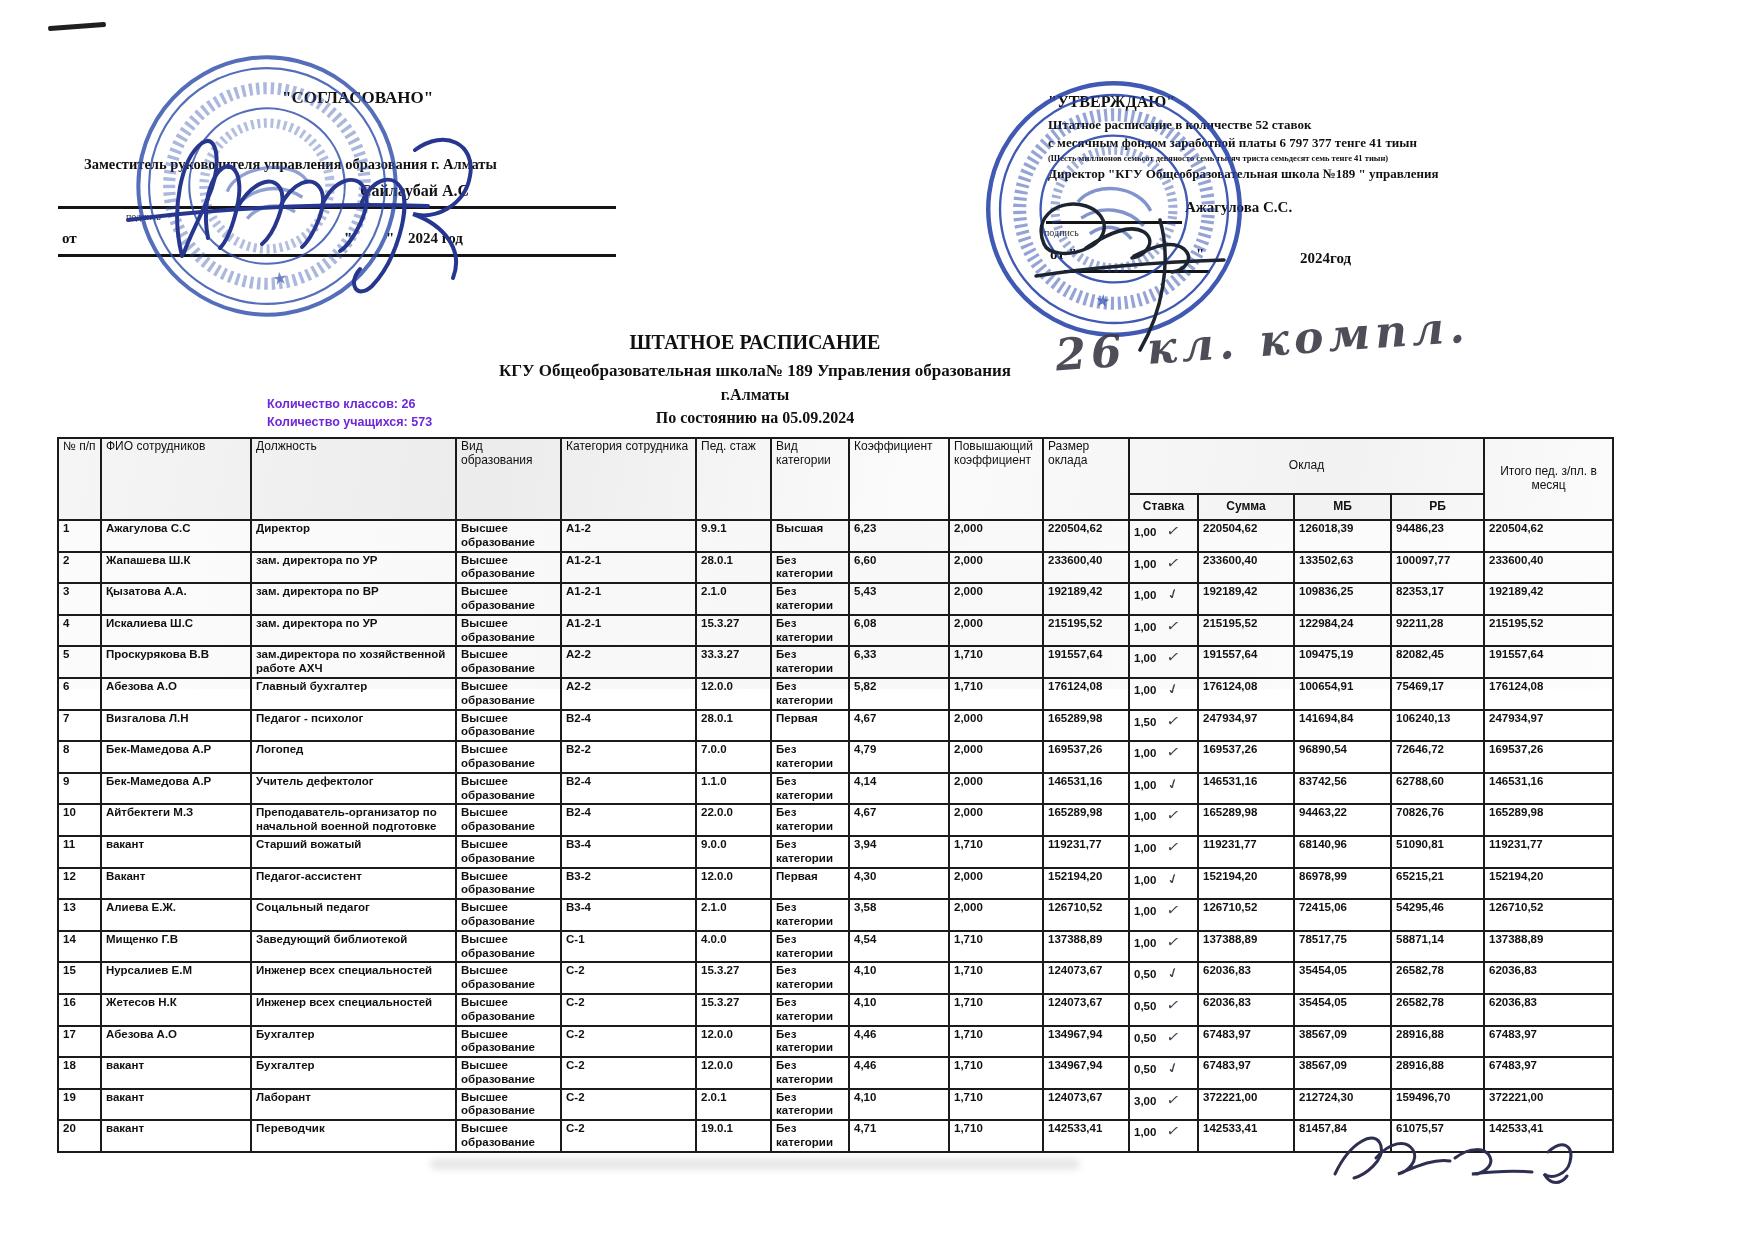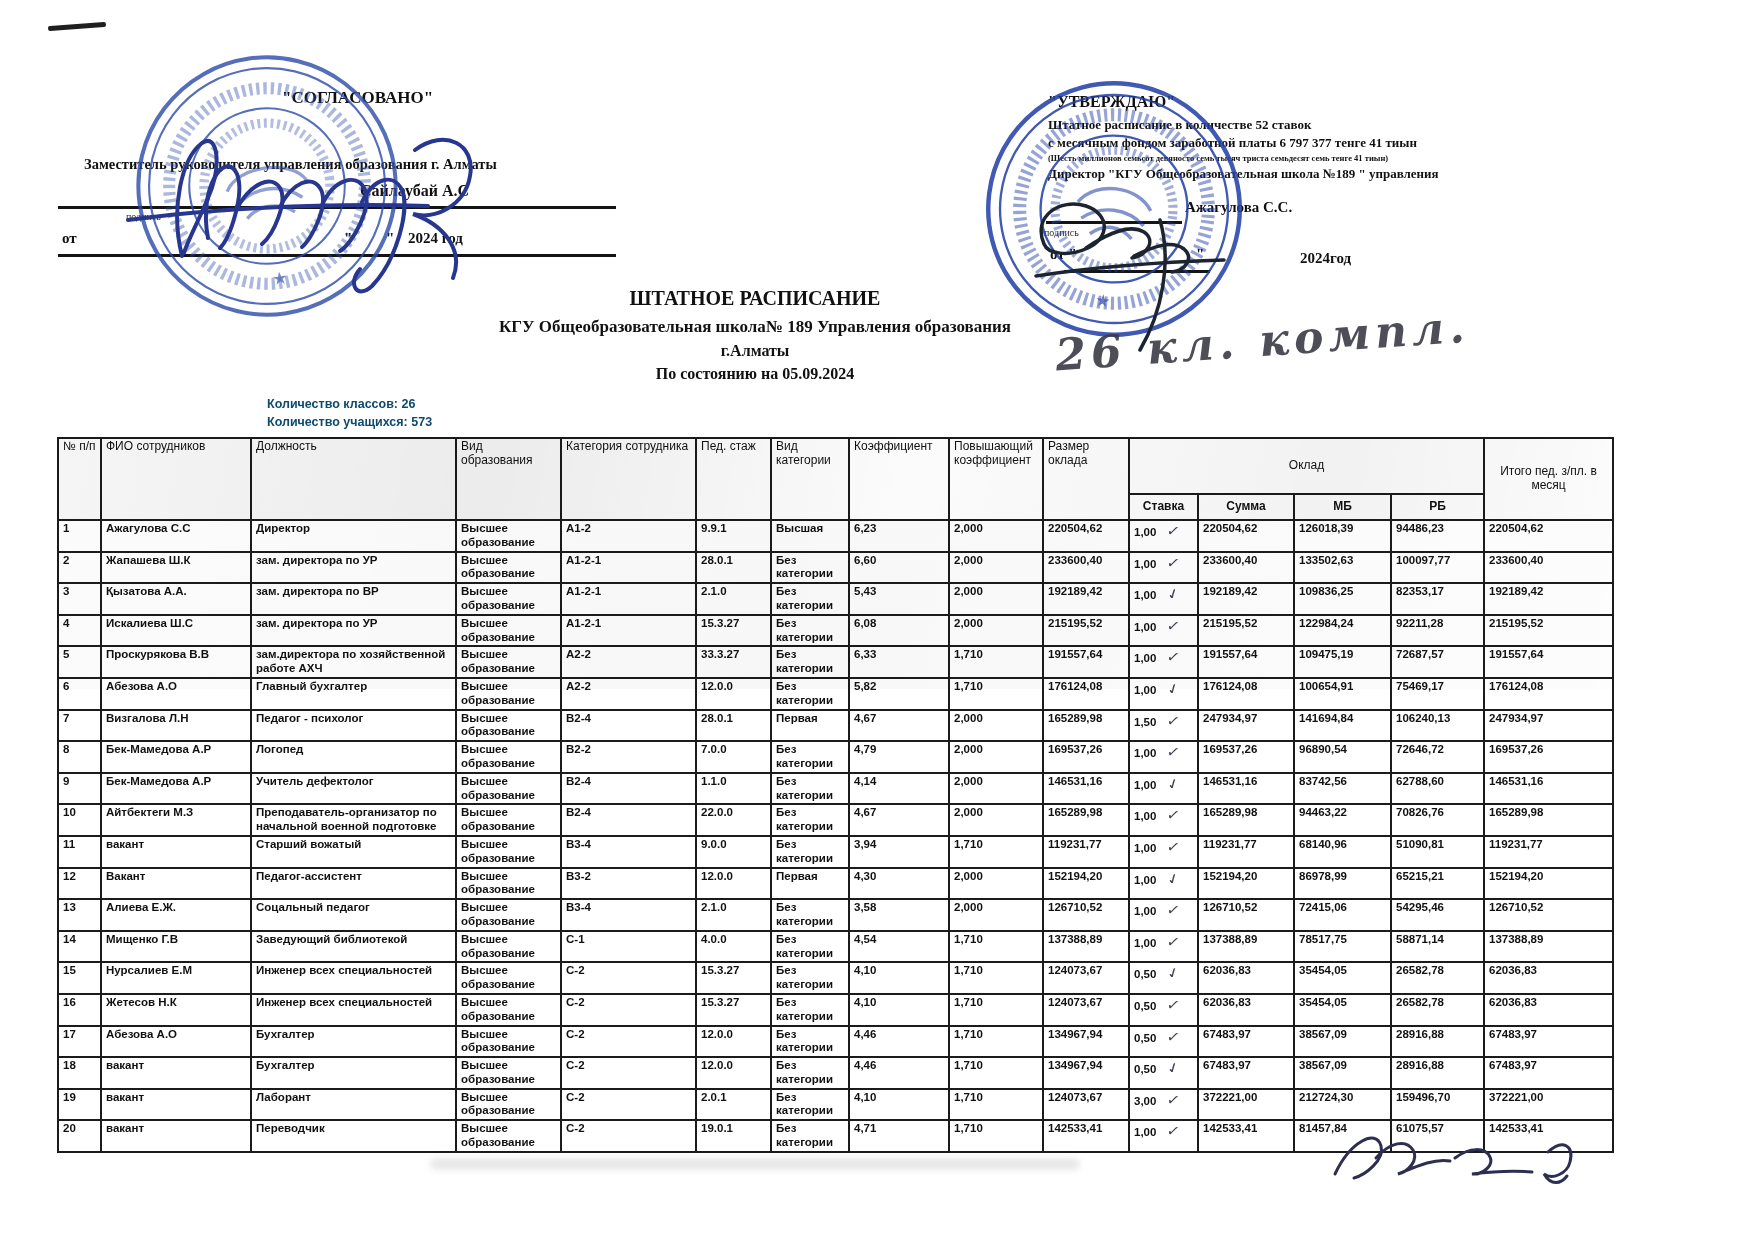--- a/index.html
+++ b/index.html
@@ -9,29 +9,29 @@
   .serif{font-family:"Liberation Serif",serif;}
   
   #corner-mark{left:48px;top:24px;width:58px;height:5px;background:#1f1f1f;transform:rotate(-4deg);border-radius:2px;}
   
   .blk-title{font-weight:700;font-size:17px;}
   .blk-text{font-weight:700;font-size:15px;}
   .rule{background:#141414;height:3px;}
   .caption{font-size:10px;color:#2e2e2e;}
   
   #title-block{left:430px;top:287px;width:650px;text-align:center;}
-  #title-block .l1{font:700 20px "Liberation Serif",serif;margin-bottom:7px;}
+  #title-block .l1{font:700 20px "Liberation Serif",serif;margin-bottom:7px;margin-top:44px;}
   #title-block .l2{font:700 17px "Liberation Serif",serif;margin-bottom:5px;}
   #title-block .l3{font:700 16px "Liberation Serif",serif;margin-bottom:5px;}
   #title-block .l4{font:700 16px "Liberation Serif",serif;}
   
   #handnote{left:1055px;top:315px;font:italic 600 44px "DejaVu Serif",serif;color:#3b3b48;
             transform:rotate(-4deg);letter-spacing:5px;opacity:.9;}
   
-  #counts{left:267px;top:396px;font-weight:700;font-size:12.5px;line-height:1.4;color:#0c4a6e;}
+  #counts{left:267px;top:396px;font-weight:700;font-size:12.5px;line-height:1.4;color:#6d28d9;}
   
   #table-wrap{left:57px;top:437px;width:1558px;}
   table{border-collapse:collapse;table-layout:fixed;width:1555px;}
   th,td{border:2px solid #1b1b1b;padding:1px 4px;vertical-align:top;text-align:left;
         overflow:hidden;word-wrap:break-word;}
   thead th{font-weight:400;font-size:12px;line-height:1.15;}
   thead .grp{ text-align:center;vertical-align:middle;}
   thead tr.sub th{text-align:center;font-weight:700;height:22px;vertical-align:middle;}
   thead tr.main th{height:52px;border-radius:9px;}
   td{font-size:11.5px;font-weight:700;line-height:1.2;height:27px;}
@@ -262,21 +262,21 @@
             <td>Высшее образование</td>
             <td>А2-2</td>
             <td>33.3.27</td>
             <td>Без категории</td>
             <td>6,33</td>
             <td>1,710</td>
             <td>191557,64</td>
             <td><span>1,00</span><span class="check">✓</span></td>
             <td>191557,64</td>
             <td>109475,19</td>
-            <td>72687,57</td>
+            <td>82082,45</td>
             <td>191557,64</td>
           </tr>
           <tr>
             <td>6</td>
             <td>Абезова А.О</td>
             <td>Главный бухгалтер</td>
             <td>Высшее образование</td>
             <td>А2-2</td>
             <td>12.0.0</td>
             <td>Без категории</td>

